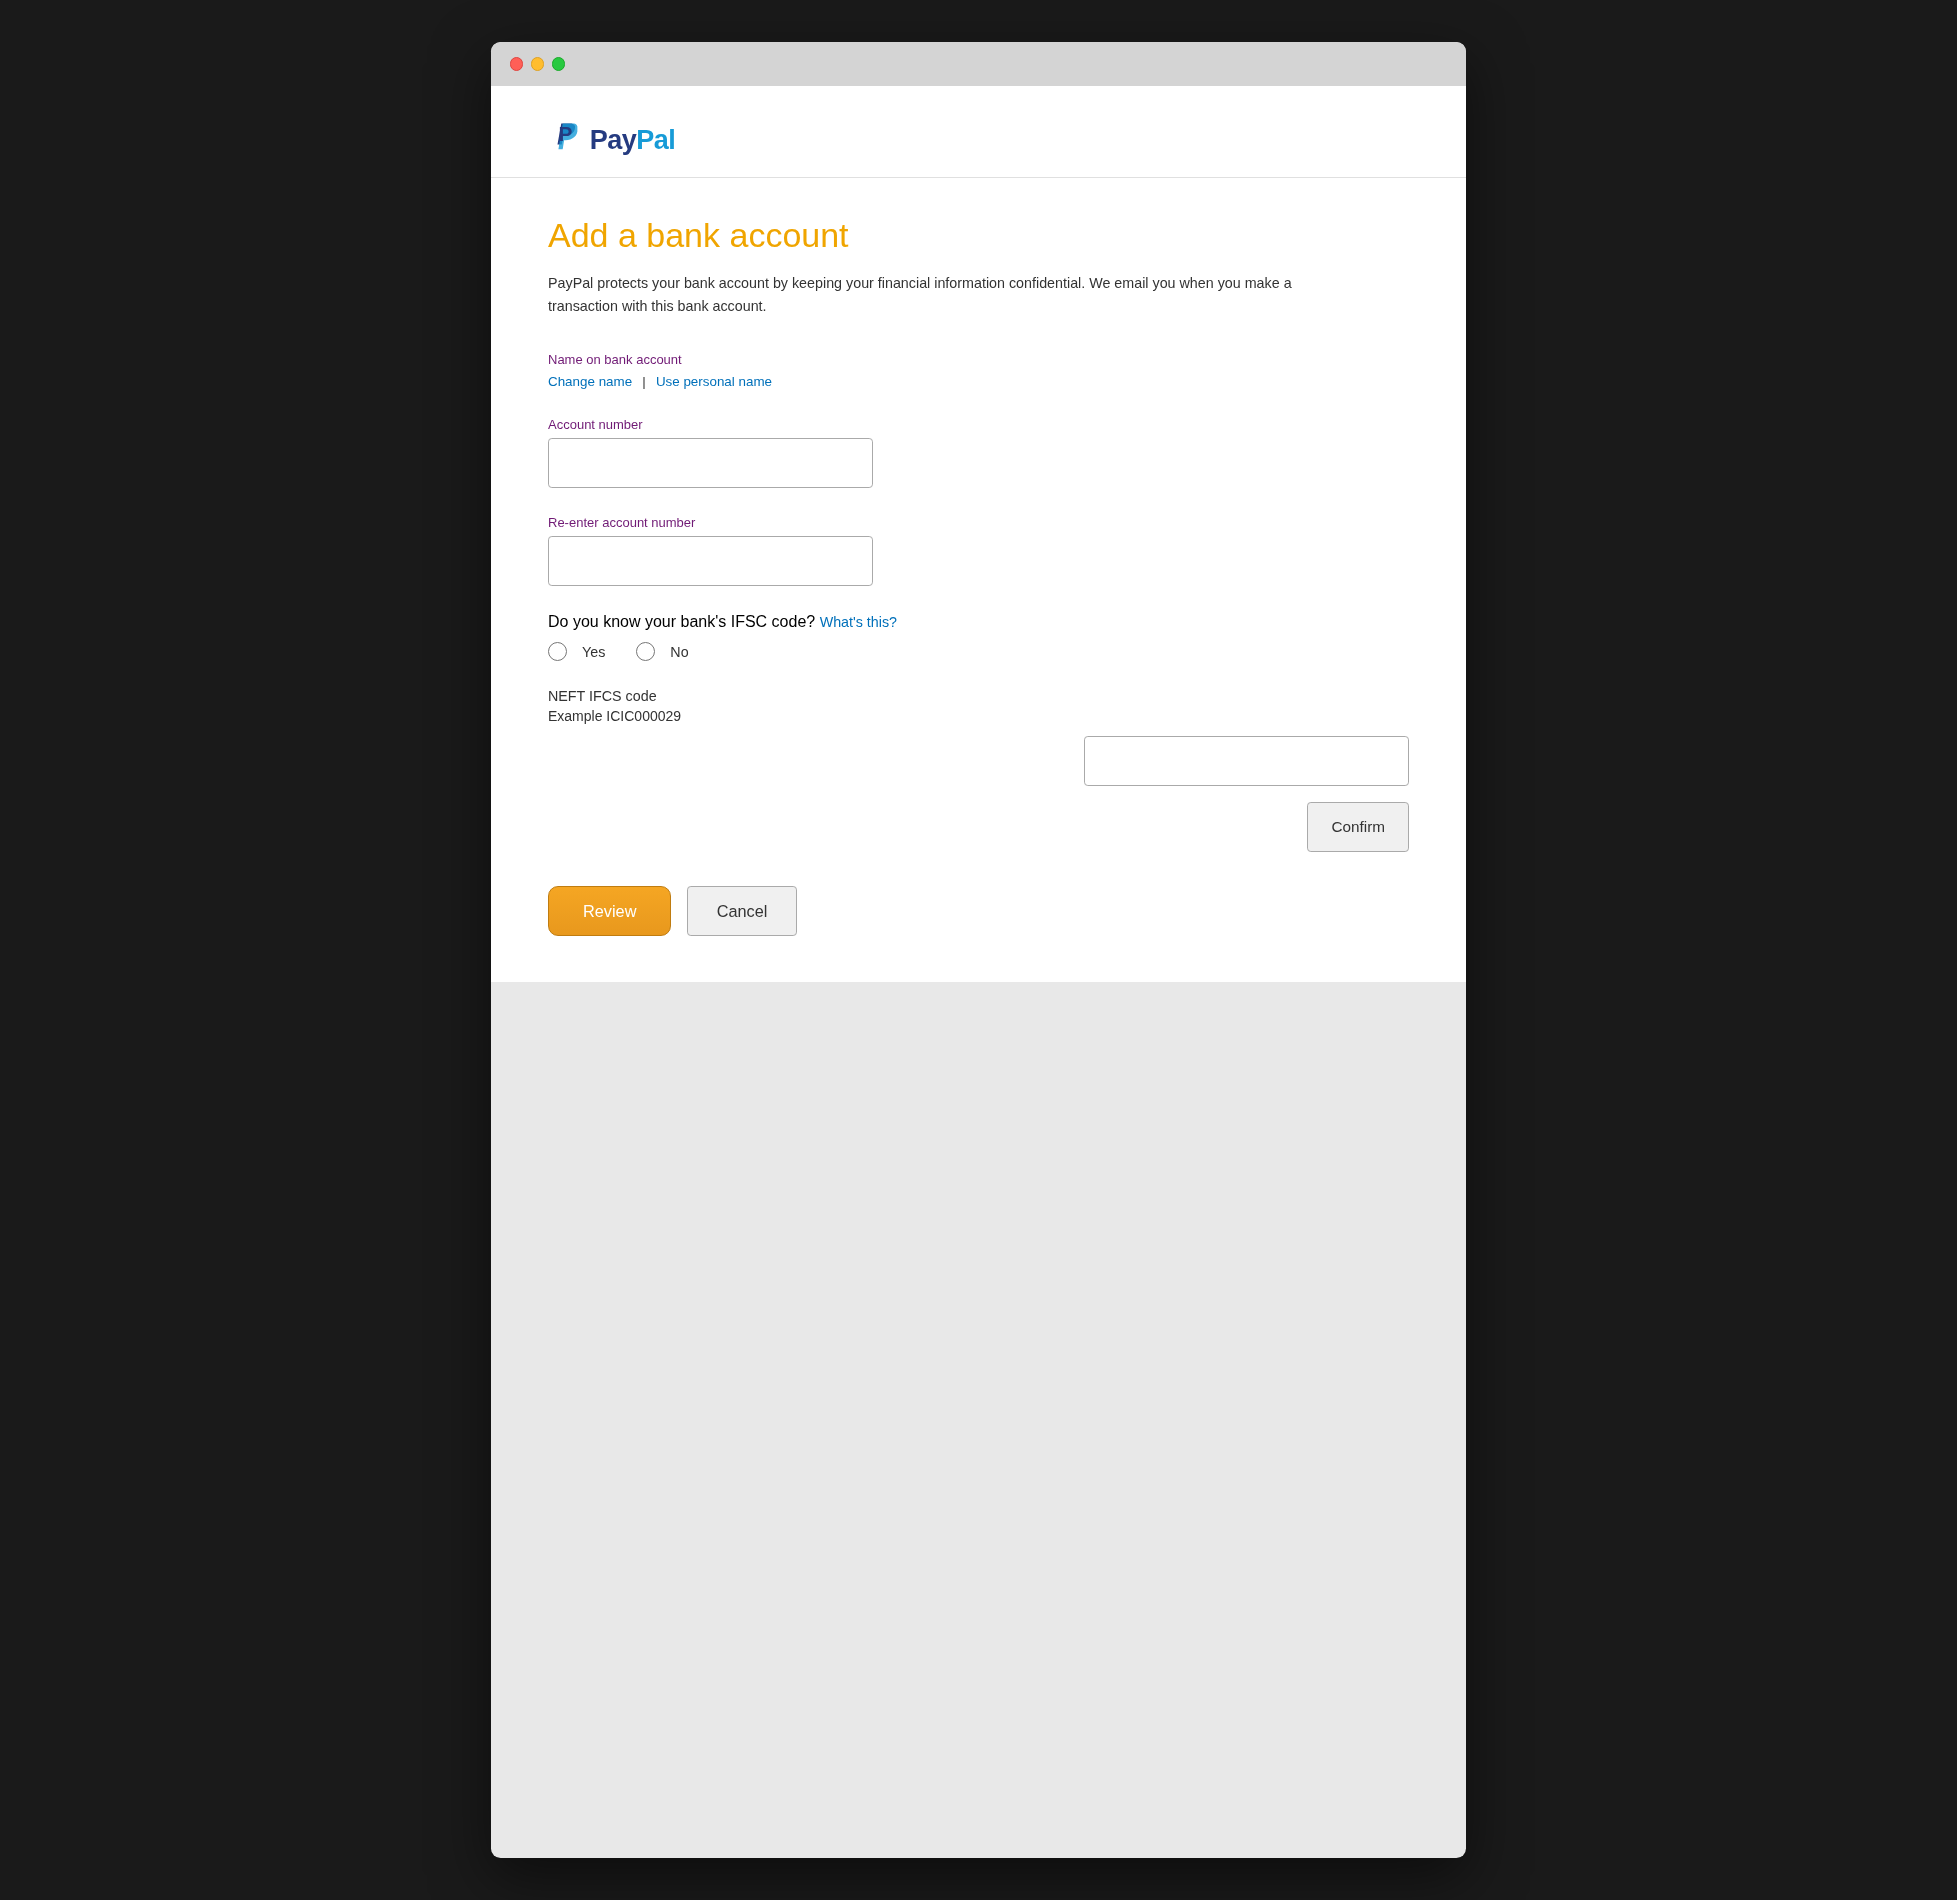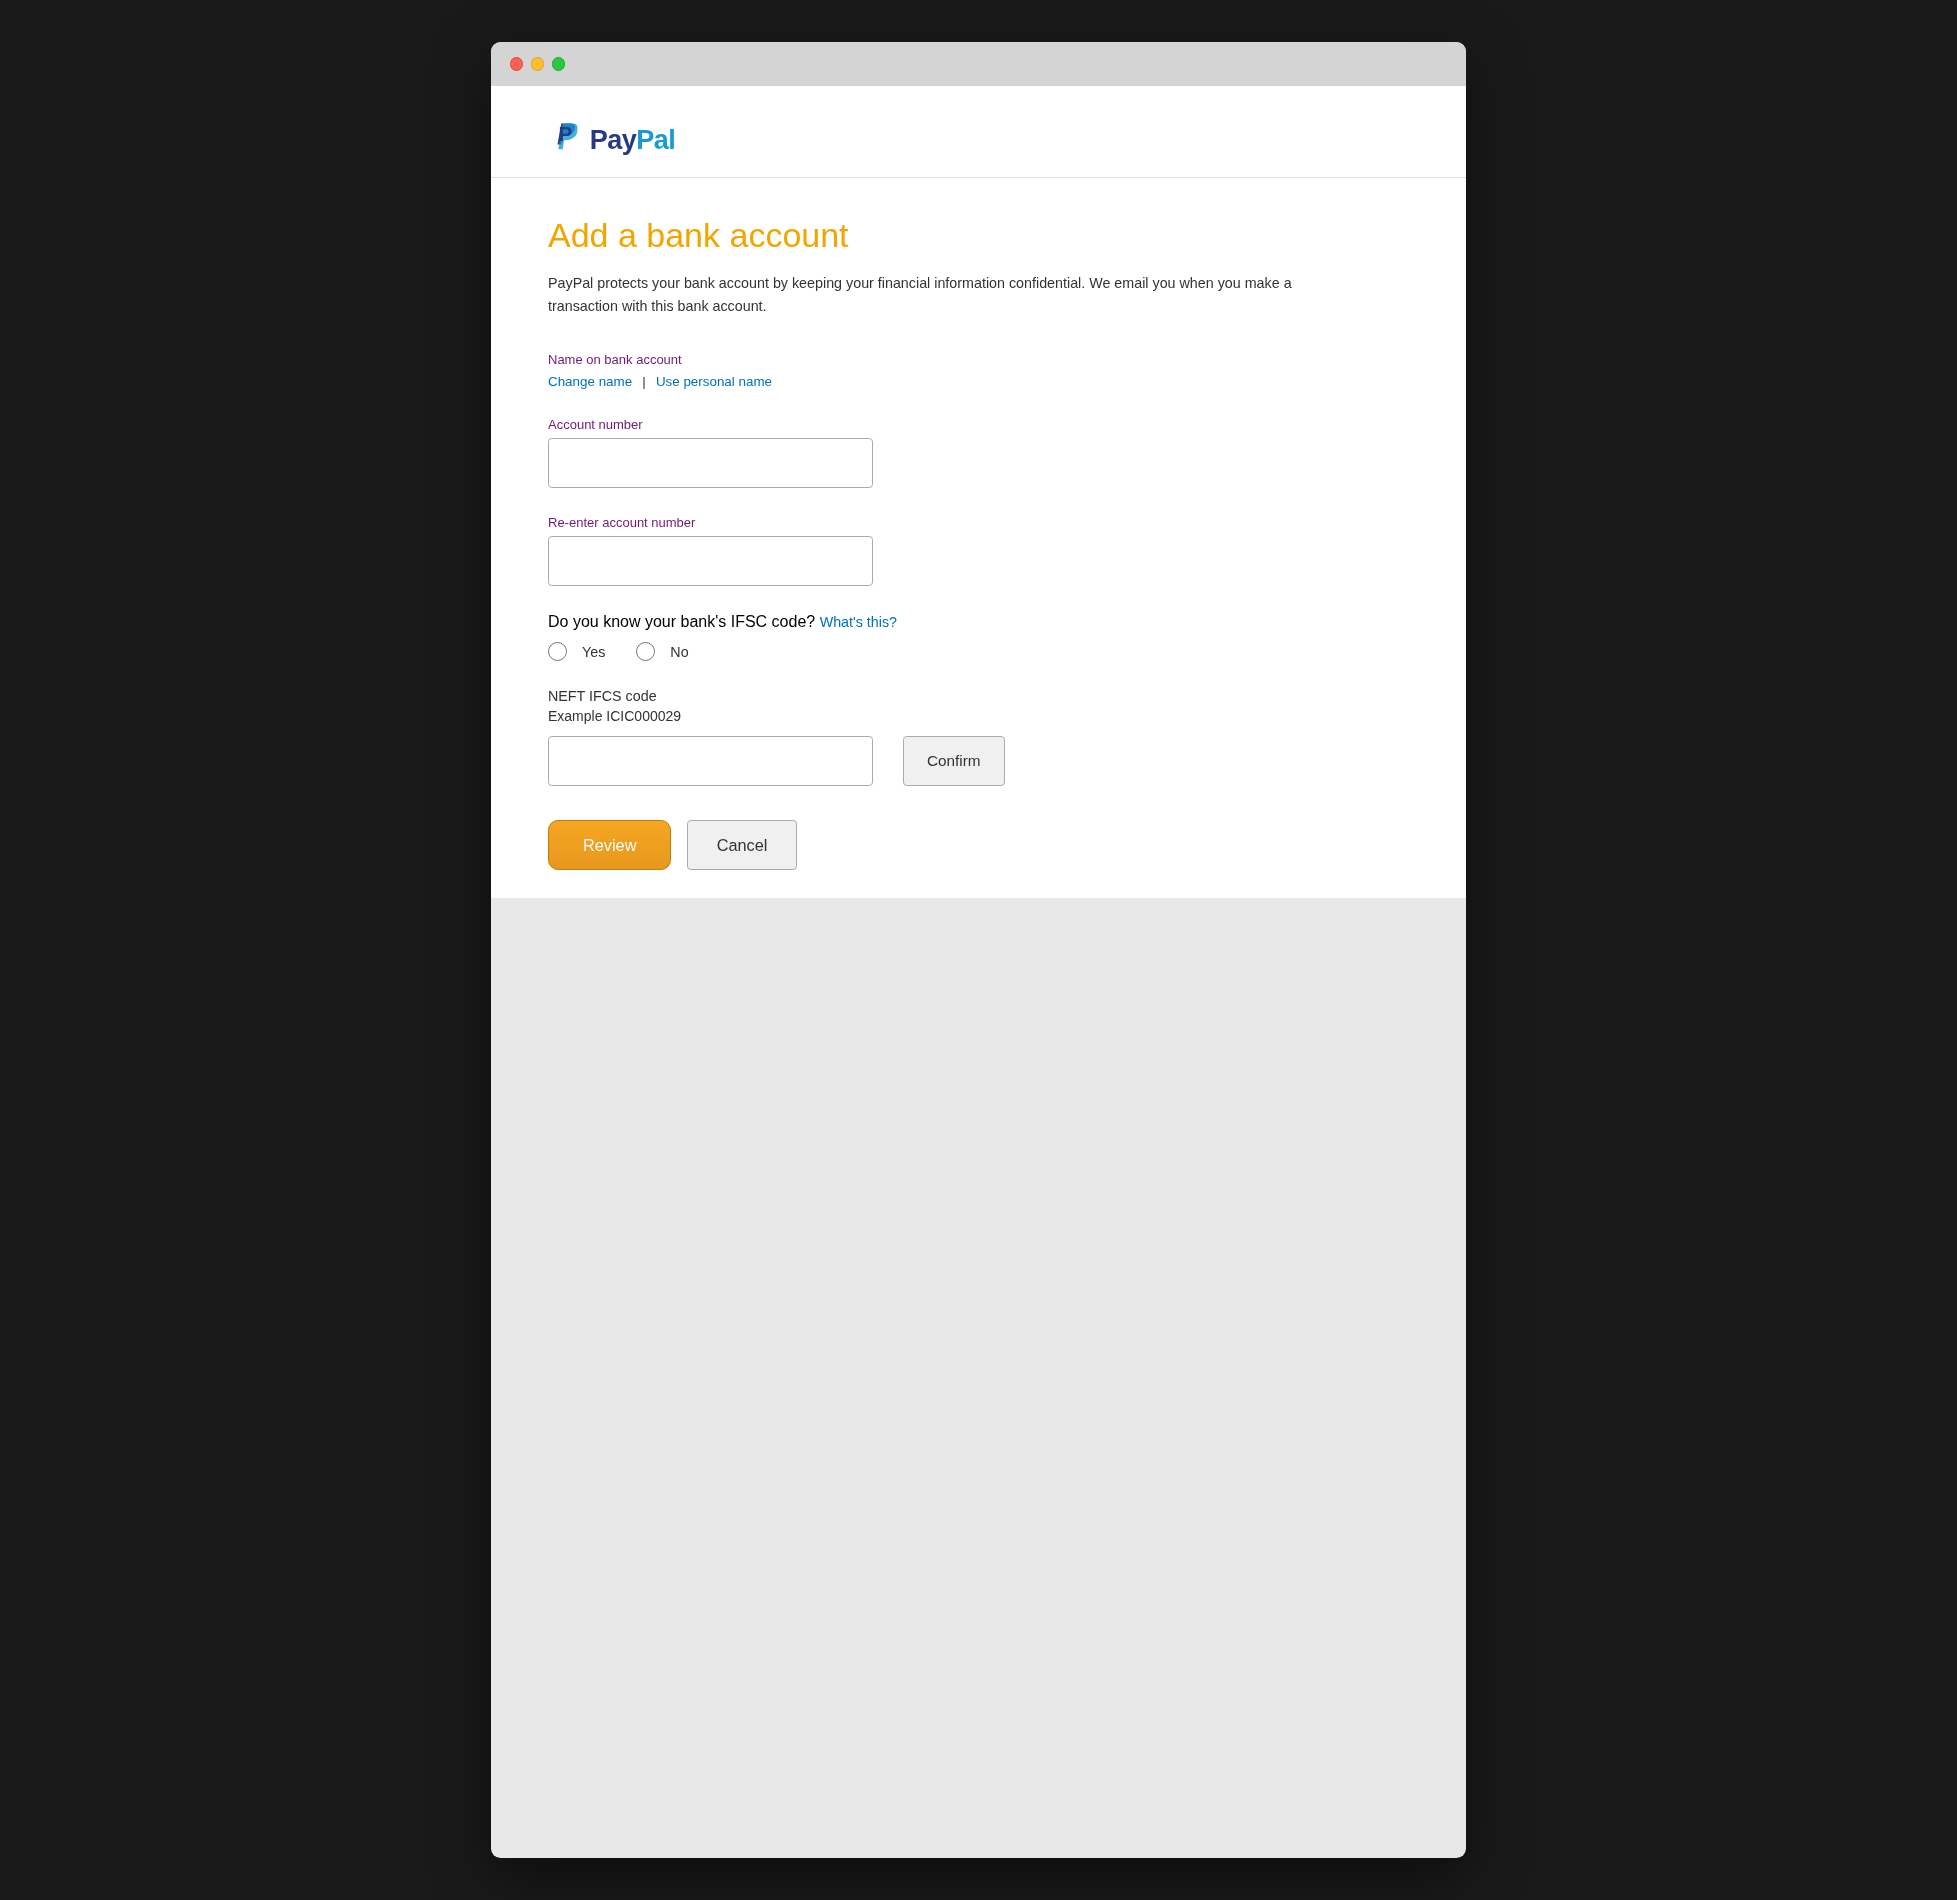--- a/index.html
+++ b/index.html
@@ -79,21 +79,21 @@
 
     .paypal-text .pay-part {
       color: #253b80;
     }
 
     .paypal-text .pal-part {
       color: #179bd7;
     }
 
     .form-container {
-      padding: 38px 57px 28px 57px;
+      padding: 38px 57px 46px 57px;
       background: #fff;
     }
 
     .page-title {
       font-size: 34px;
       color: #f0a500;
       font-weight: 400;
       margin-bottom: 17px;
     }
 
@@ -183,21 +183,22 @@
 
     .ifsc-example {
       font-size: 14px;
       color: #333;
       margin-bottom: 12px;
     }
 
     .ifsc-input-row {
       display: flex;
       align-items: flex-end;
-      gap: 30px;
+      gap: 16px;
+      flex-direction: column;
     }
 
     .confirm-button {
       height: 50px;
       padding: 0 23px;
       background: #f0f0f0;
       border: 1px solid #aaa;
       border-radius: 3.8px;
       font-size: 15.3px;
       color: #333;

